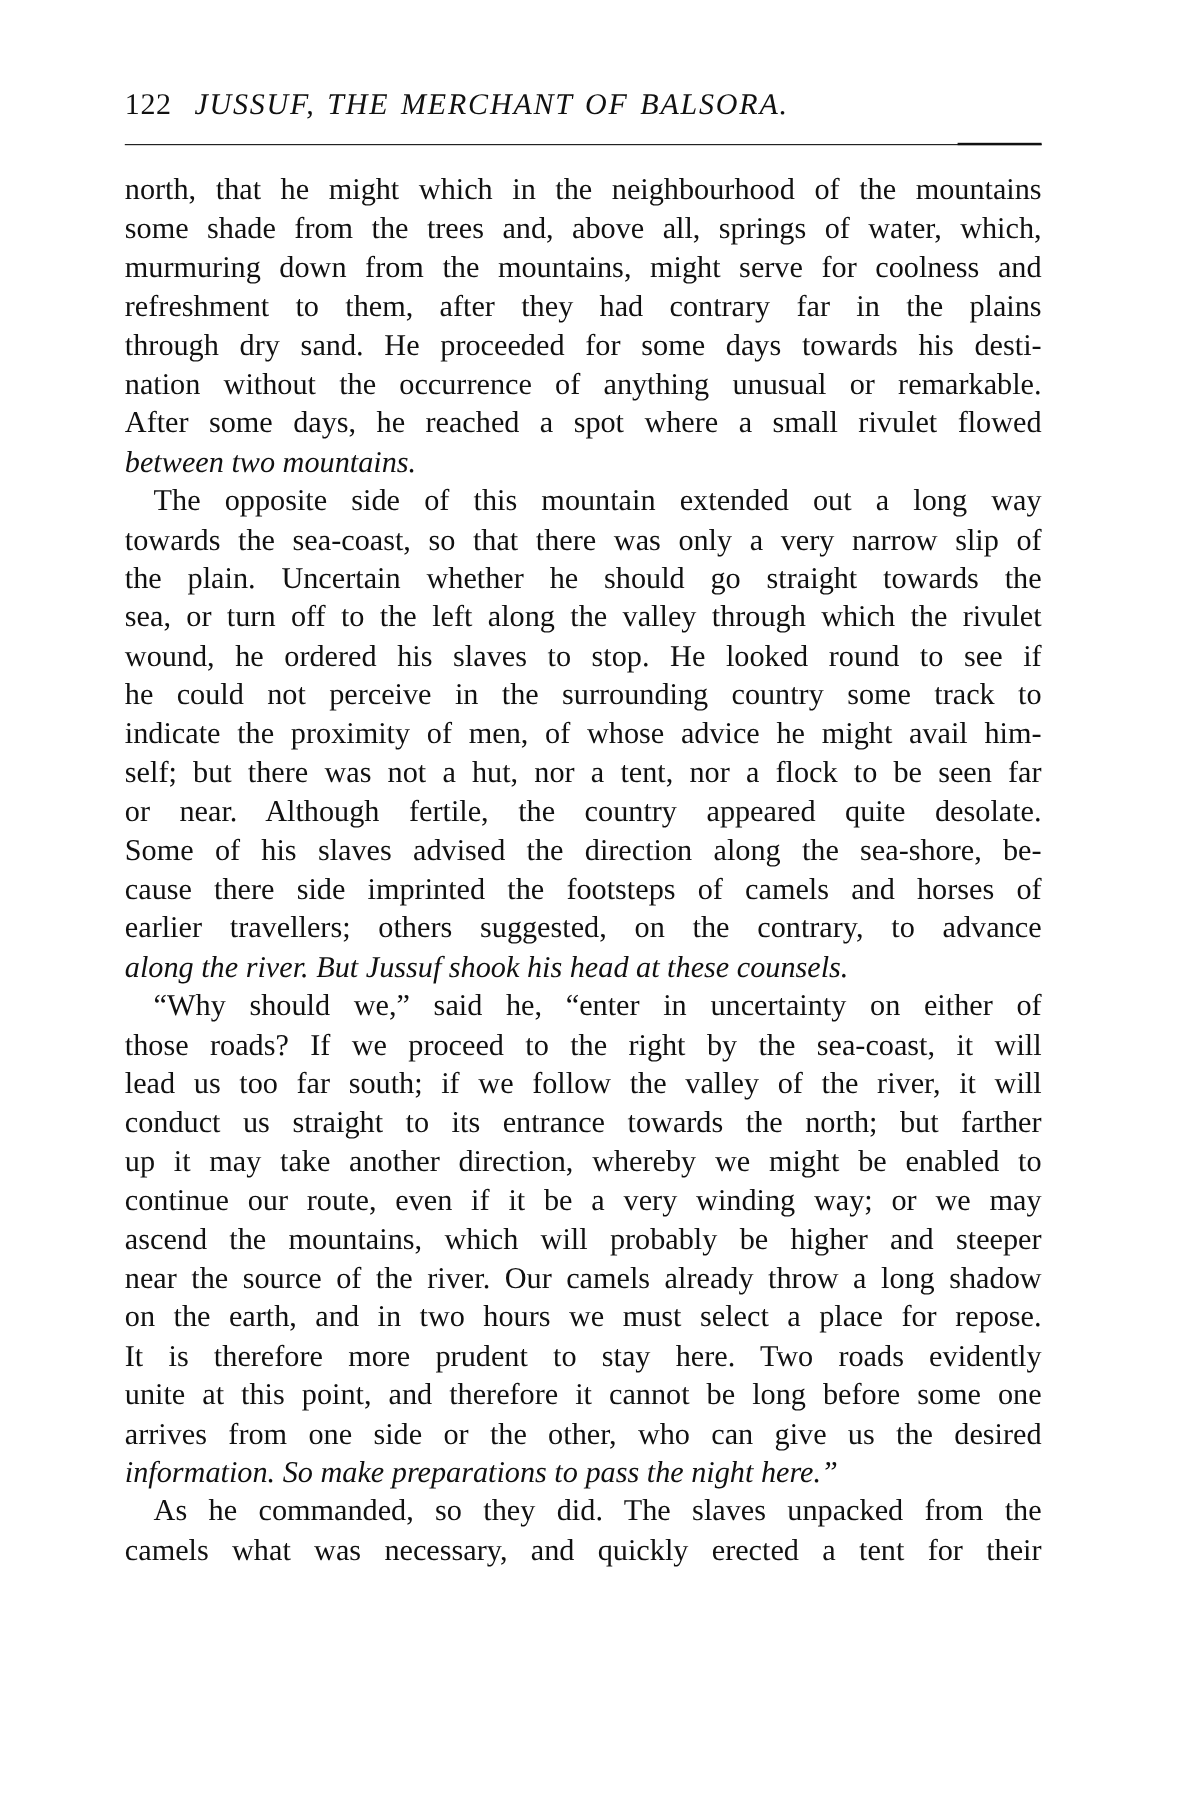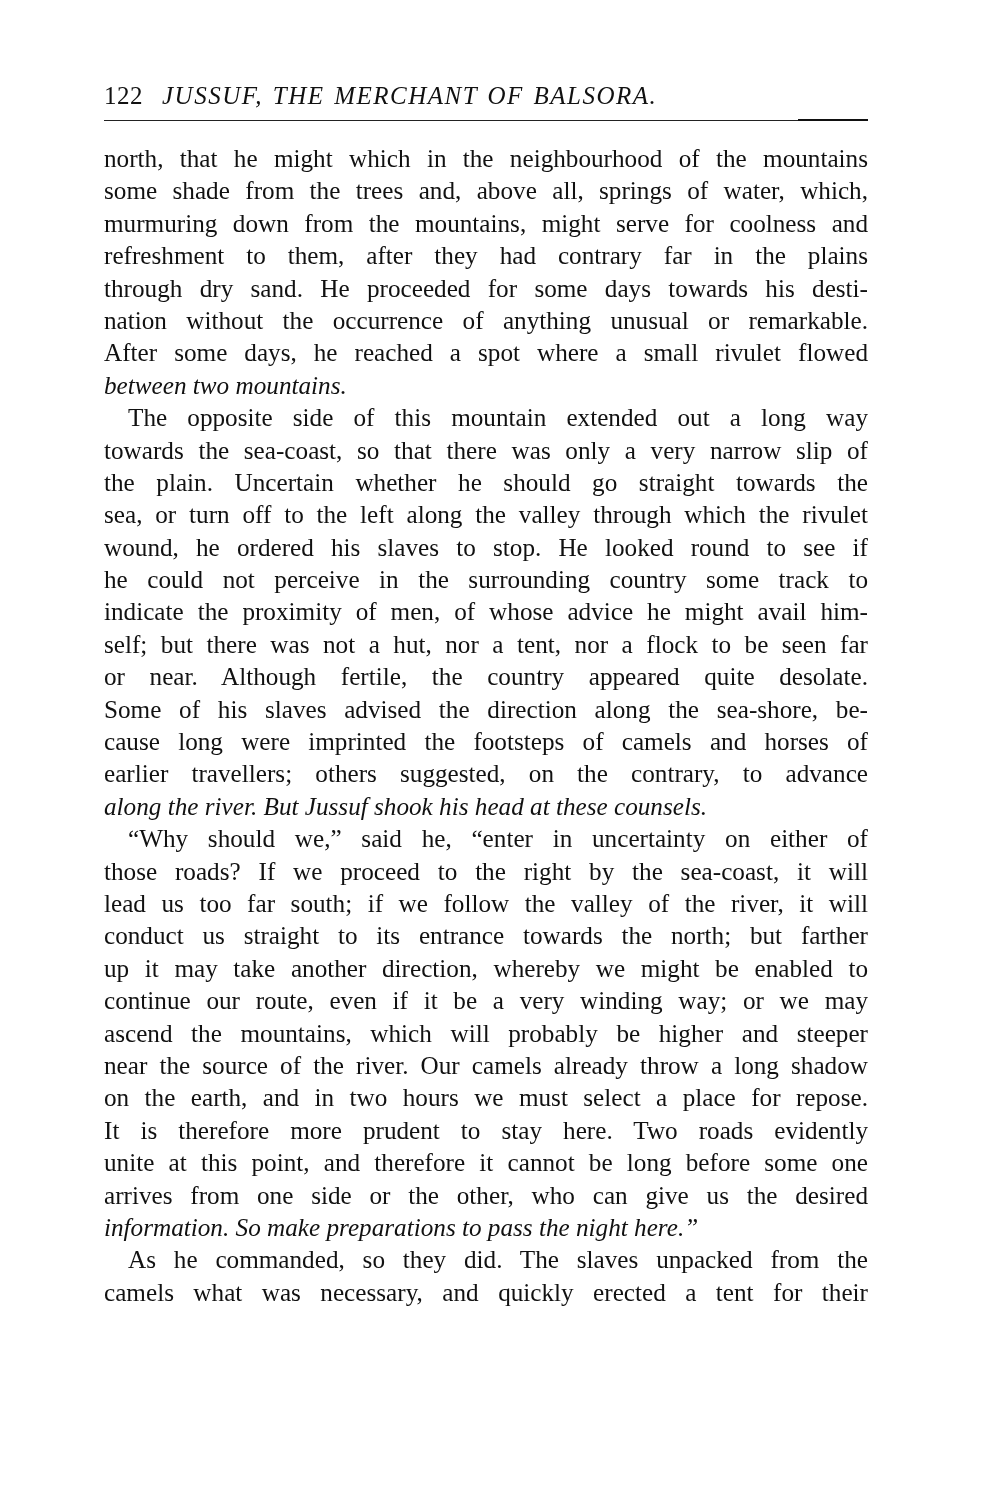--- a/index.html
+++ b/index.html
@@ -18,21 +18,21 @@
     .page {
       position: absolute;
       left: 104px;
       top: 74px;
       width: 764px;
     }
     .running-head {
       position: relative;
       height: 44px;
       display: flex;
-      align-items: center;
+      align-items: flex-start;
     }
     .page-number {
       font-size: 25px;
       letter-spacing: 0.5px;
       width: 58px;
       display: inline-block;
     }
     .running-title {
       font-size: 25px;
       font-style: italic;
@@ -105,21 +105,21 @@
         <span class="line indent">The opposite side of this mountain extended out a long way</span>
         <span class="line">towards the sea-coast, so that there was only a very narrow slip of</span>
         <span class="line">the plain. Uncertain whether he should go straight towards the</span>
         <span class="line">sea, or turn off to the left along the valley through which the rivulet</span>
         <span class="line">wound, he ordered his slaves to stop. He looked round to see if</span>
         <span class="line">he could not perceive in the surrounding country some track to</span>
         <span class="line">indicate the proximity of men, of whose advice he might avail him-</span>
         <span class="line">self; but there was not a hut, nor a tent, nor a flock to be seen far</span>
         <span class="line">or near. Although fertile, the country appeared quite desolate.</span>
         <span class="line">Some of his slaves advised the direction along the sea-shore, be-</span>
-        <span class="line">cause long were imprinted the footsteps of camels and horses of</span>
+        <span class="line">cause there side imprinted the footsteps of camels and horses of</span>
         <span class="line">earlier travellers; others suggested, on the contrary, to advance</span>
         <span class="line last">along the river. But Jussuf shook his head at these counsels.</span>
       </div>
       <div>
         <span class="line indent">“Why should we,” said he, “enter in uncertainty on either of</span>
         <span class="line">those roads? If we proceed to the right by the sea-coast, it will</span>
         <span class="line">lead us too far south; if we follow the valley of the river, it will</span>
         <span class="line">conduct us straight to its entrance towards the north; but farther</span>
         <span class="line">up it may take another direction, whereby we might be enabled to</span>
         <span class="line">continue our route, even if it be a very winding way; or we may</span>

